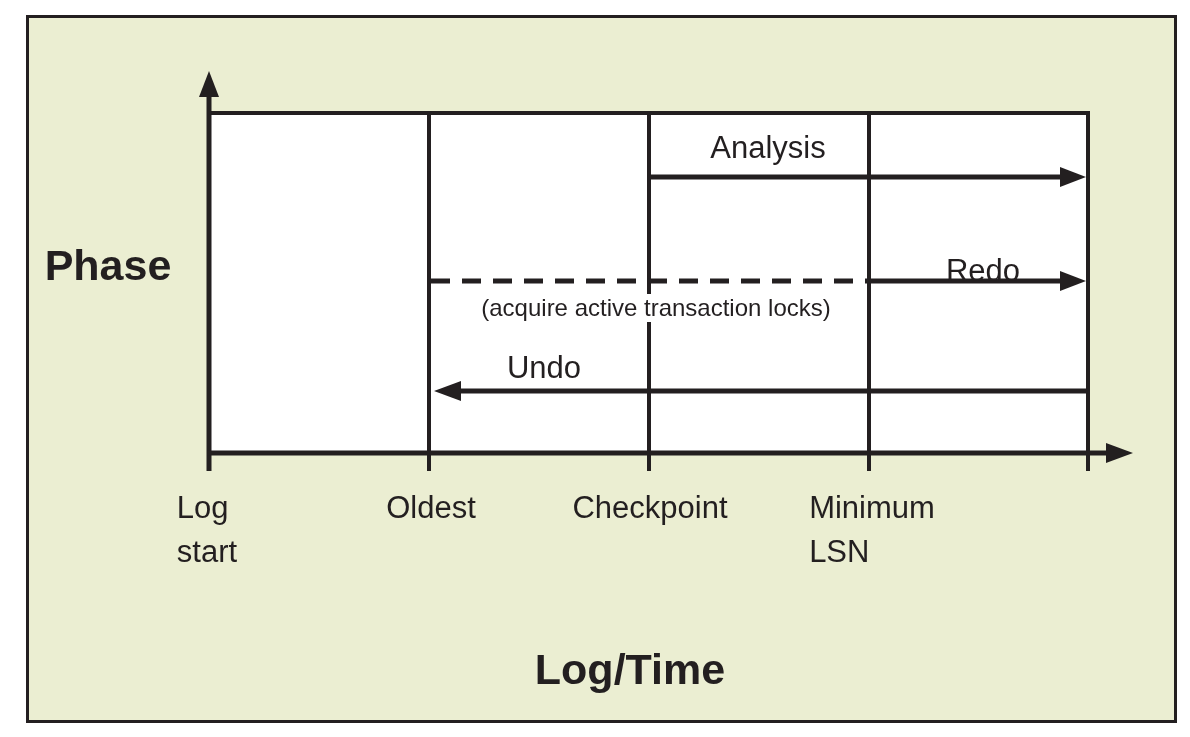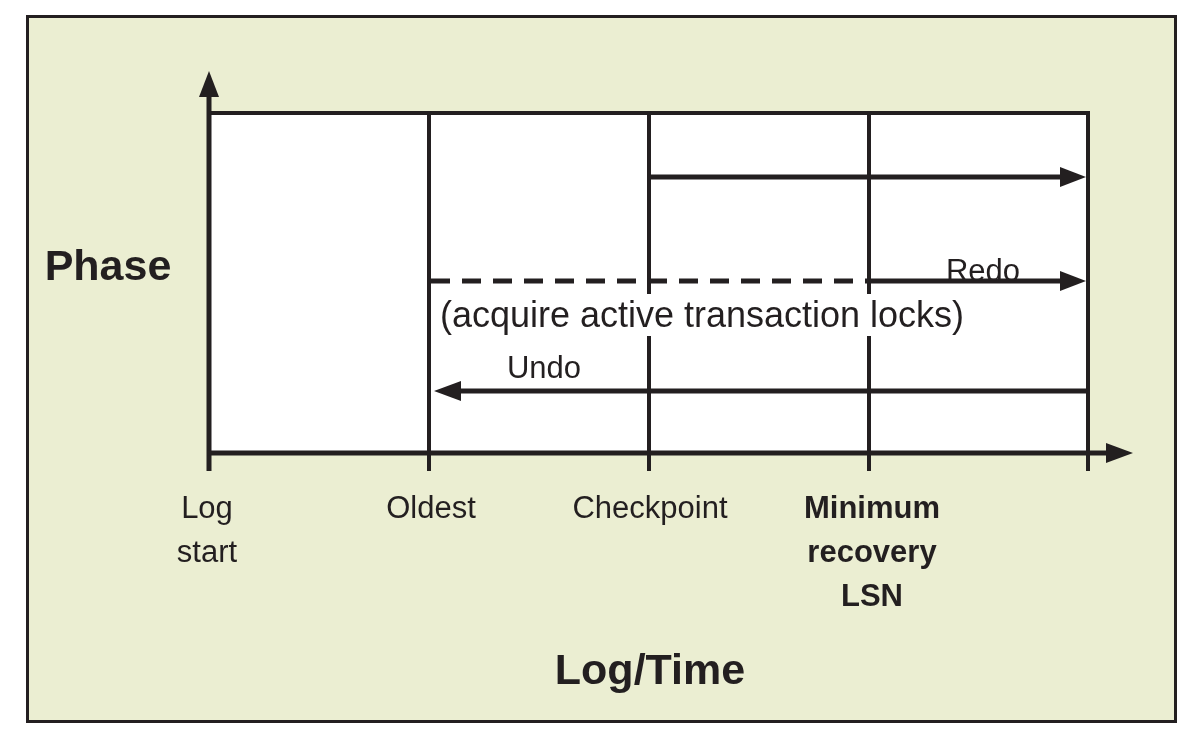--- a/index.html
+++ b/index.html
@@ -46,27 +46,26 @@
   .head { fill: var(--line); stroke: none; }
 
   .label {
     position: absolute;
     color: var(--line);
     white-space: nowrap;
     transform: translateX(-50%);
   }
   .axis-title { font-size: 43px; font-weight: bold; }
   .arrow-label { font-size: 31px; }
-  .tick-label { font-size: 31px; line-height: 44px; text-align: center; }
+  .tick-label { font-size: 31px; line-height: 44px; }
   .tick-line { display: block; }
   .note {
-    font-size: 36px;
+    font-size: 24px;
     background: var(--plot-bg);
     padding: 0 3px;
-    margin-left: 46px;
   }
 </style>
 </head>
 <body>
 
 <div class="canvas">
 
   <div class="panel"></div>
 
   <svg class="svg-layer" width="1190" height="737" viewBox="0 0 1190 737" xmlns="http://www.w3.org/2000/svg">
@@ -91,36 +90,36 @@
 
     <line class="ln w5 dashed" x1="431" y1="281" x2="869" y2="281"></line>
     <line class="ln w5" x1="869" y1="281" x2="1066" y2="281"></line>
     <polygon class="head" points="1086,281 1060,271 1060,291"></polygon>
 
     <line class="ln w5" x1="455" y1="391" x2="1088" y2="391"></line>
     <polygon class="head" points="434,391 461,381 461,401"></polygon>
   </svg>
 
   <div class="label axis-title" style="left:108px; top:241px;">Phase</div>
-  <div class="label axis-title" style="left:650px; top:645px;">Log/Time</div>
+  <div class="label axis-title" style="left:630px; top:645px;">Log/Time</div>
 
+  <div class="label arrow-label" style="left:768px; top:130px;">Analysis</div>
   <div class="label arrow-label" style="left:983px; top:241px;margin-top:12px;">Redo</div>
   <div class="label arrow-label" style="left:544px; top:350px;">Undo</div>
 
   <div class="label note" style="left:656px; top:294px;">(acquire active transaction locks)</div>
 
   <div class="label tick-label" style="left:207px; top:486px;">
     <span class="tick-line">Log</span>
     <span class="tick-line">start</span>
   </div>
   <div class="label tick-label" style="left:431px; top:486px;">
     <span class="tick-line">Oldest</span>
   </div>
   <div class="label tick-label" style="left:650px; top:486px;">
     <span class="tick-line">Checkpoint</span>
   </div>
-  <div class="label tick-label" style="left:872px; top:486px;font-weight:bold;">
+  <div class="label tick-label" style="left:872px; top:486px;">
     <span class="tick-line">Minimum</span>
-    <span class="tick-line">recovery</span>
     <span class="tick-line">LSN</span>
   </div>
 
 </div>
 
 </body></html>

